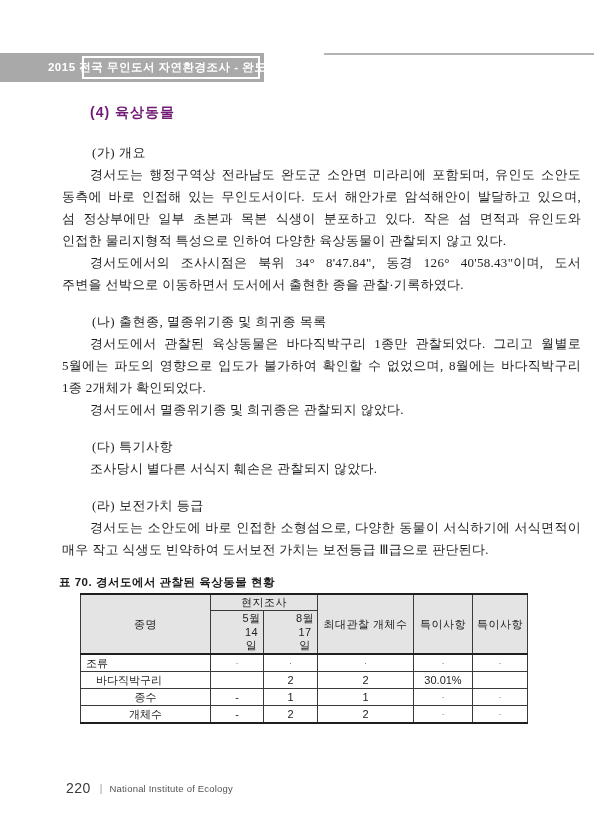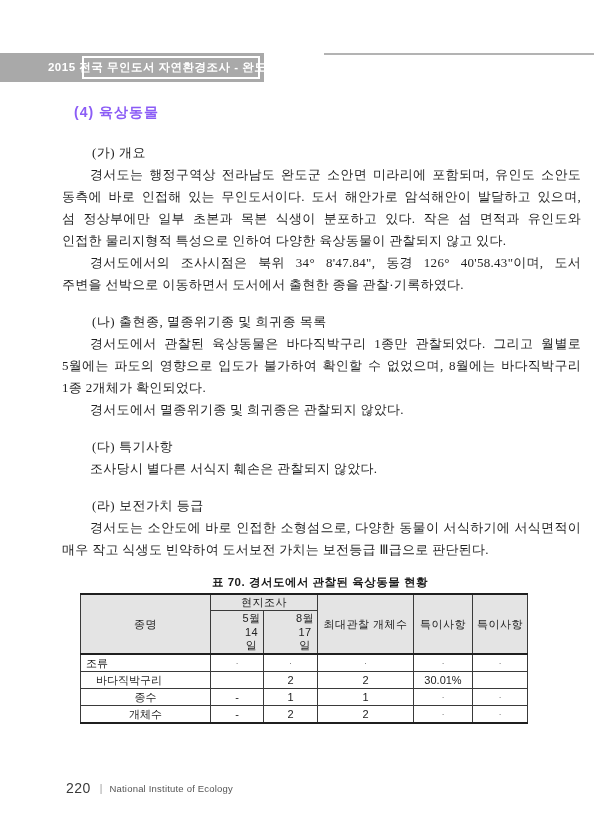--- a/index.html
+++ b/index.html
@@ -23,40 +23,40 @@
   }
   .header-rule {
     position:absolute; top:53px; left:324px; width:270px; height:2px;
     background:#b3b3b3;
   }
 
   
   .content { position:absolute; top:104px; left:62px; width:519px; }
 
   .section-title {
-    margin:0 0 20px 12px; font-family:"Liberation Sans", sans-serif;
-    font-size:14px; font-weight:bold; color:#8b5cf6; letter-spacing:1px;
+    margin:0 0 20px 28px; font-family:"Liberation Sans", sans-serif;
+    font-size:14px; font-weight:bold; color:#701a75; letter-spacing:1px;
   }
   .sub-heading {
     margin:15px 0 0 0; padding-left:30px;
     font-size:13px; line-height:22px; font-weight:normal; letter-spacing:0.5px;
   }
   .sub-heading.first { margin-top:0; }
   .jline {
     font-size:13px; line-height:22px;
     text-align:justify; text-align-last:justify; letter-spacing:0.3px;
   }
   .jline.last { text-align-last:left; }
   .jline.indent { text-indent:28px; }
 
   
   .tbl-caption {
     margin:14px 0 3px -3px;
     font-family:"Liberation Sans", sans-serif; font-size:11.5px;
-    font-weight:bold; color:#1a1a1a; letter-spacing:0.5px;text-align:center;
+    font-weight:bold; color:#1a1a1a; letter-spacing:0.5px;
   }
   table.doc-table {
     margin-left:18px; border-collapse:collapse; table-layout:fixed;
     font-family:"Liberation Sans", sans-serif; font-size:11px; color:#222;
     border:1px solid #2f2f2f; border-top:2px solid #1f1f1f; border-bottom:2px solid #1f1f1f;
   }
   .doc-table th {
     background:#e4e4e4; font-weight:normal; border:1px solid #3a3a3a;
     padding:0 2px; letter-spacing:0.5px;
   }

